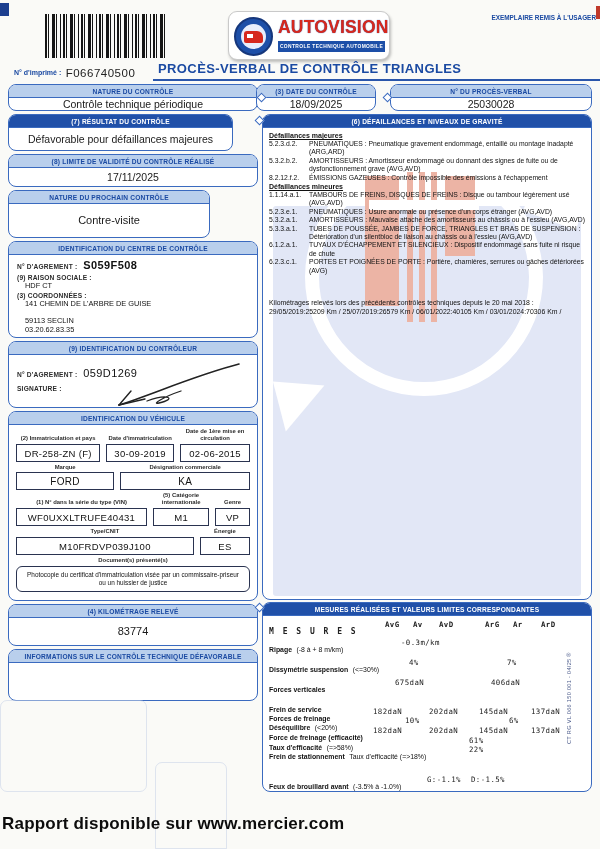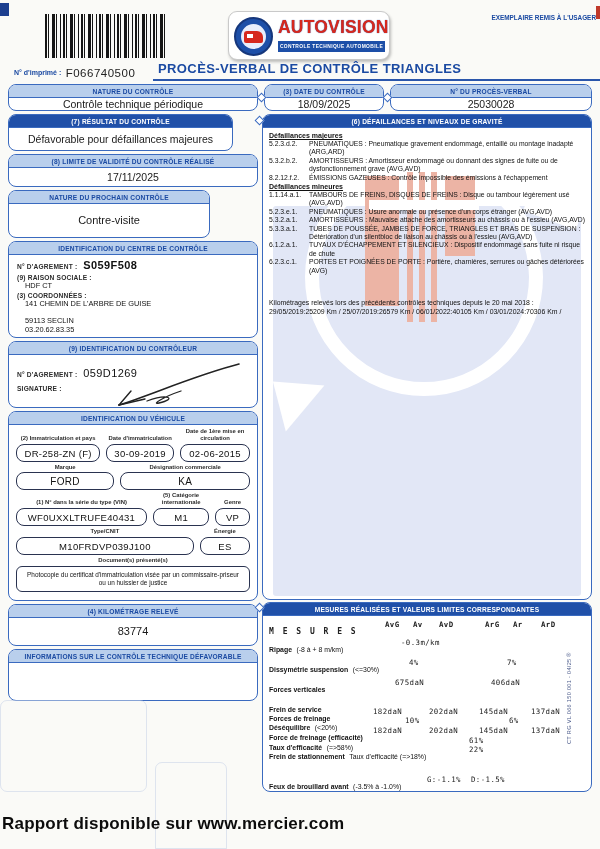--- a/index.html
+++ b/index.html
@@ -49,21 +49,21 @@
   .big-val { font-size:11px; font-weight:bold; color:#111; letter-spacing:.4px; }
   .plain-val { font-size:7.4px; color:#111; }
   .indent { padding-left:8px; }
   .sig-svg { position:absolute; right:6px; top:4px; }
 
   
   .veh-body { padding:3px 7px 0 7px; }
   .frow { display:flex; gap:6px; margin-bottom:2px; align-items:flex-end; }
   .fcell { display:flex; flex-direction:column; justify-content:flex-end; }
   .flabel { font-size:5.9px; font-weight:bold; color:#2b2b2b; text-align:center; line-height:6.8px; margin-bottom:2px; }
-  .fbox { border:1.5px solid #2a3350; border-radius:8px; background:#fff; text-align:center;
+  .fbox { border:1.5px solid #2a3350; border-radius:0; background:#fff; text-align:center;
     font-size:10px; color:#111; padding:3px 0 2px 0; letter-spacing:.3px; }
   .fbox.small { font-size:9.5px; }
   .docbox { border:1.5px solid #2a3350; border-radius:6px; background:#fff; text-align:center;
     font-size:6.4px; color:#111; padding:4px 6px; line-height:8px; }
 
   
   .def-body { position:relative; padding:3px 6px 0 6px; height:100%; }
   .def-heading { font-size:7px; font-weight:bold; text-decoration:underline; color:#111;
     position:relative; z-index:2; line-height:9px;}
   .def-item { display:flex; font-size:6.8px; color:#111; line-height:8.4px; position:relative; z-index:2; }
@@ -122,21 +122,21 @@
     <span class="print-label">N° d'imprimé :</span>
     <span class="print-value">F066740500</span>
   </div>
   <div class="doc-title">PROCÈS-VERBAL DE CONTRÔLE TRIANGLES</div>
   <div class="title-rule"></div>
 
   <div class="box" style="left:8px; top:84px; width:250px; height:27px;">
     <div class="box-hd">NATURE DU CONTRÔLE</div>
     <div class="box-val" style="line-height:13px;">Contrôle technique périodique</div>
   </div>
-  <div class="box" style="left:264px; top:84px; width:120px; height:27px;">
+  <div class="box" style="left:256px; top:84px; width:120px; height:27px;">
     <div class="box-hd">(3) DATE DU CONTRÔLE</div>
     <div class="box-val" style="line-height:13px;">18/09/2025</div>
   </div>
   <div class="box" style="left:390px; top:84px; width:202px; height:27px;">
     <div class="box-hd">N° DU PROCÈS-VERBAL</div>
     <div class="box-val" style="line-height:13px;">25030028</div>
   </div>
   <div class="diamond" style="left:257.5px; top:94px;"></div>
   <div class="diamond" style="left:383.5px; top:94px;"></div>
   <div class="diamond" style="left:256px; top:117px;"></div>

